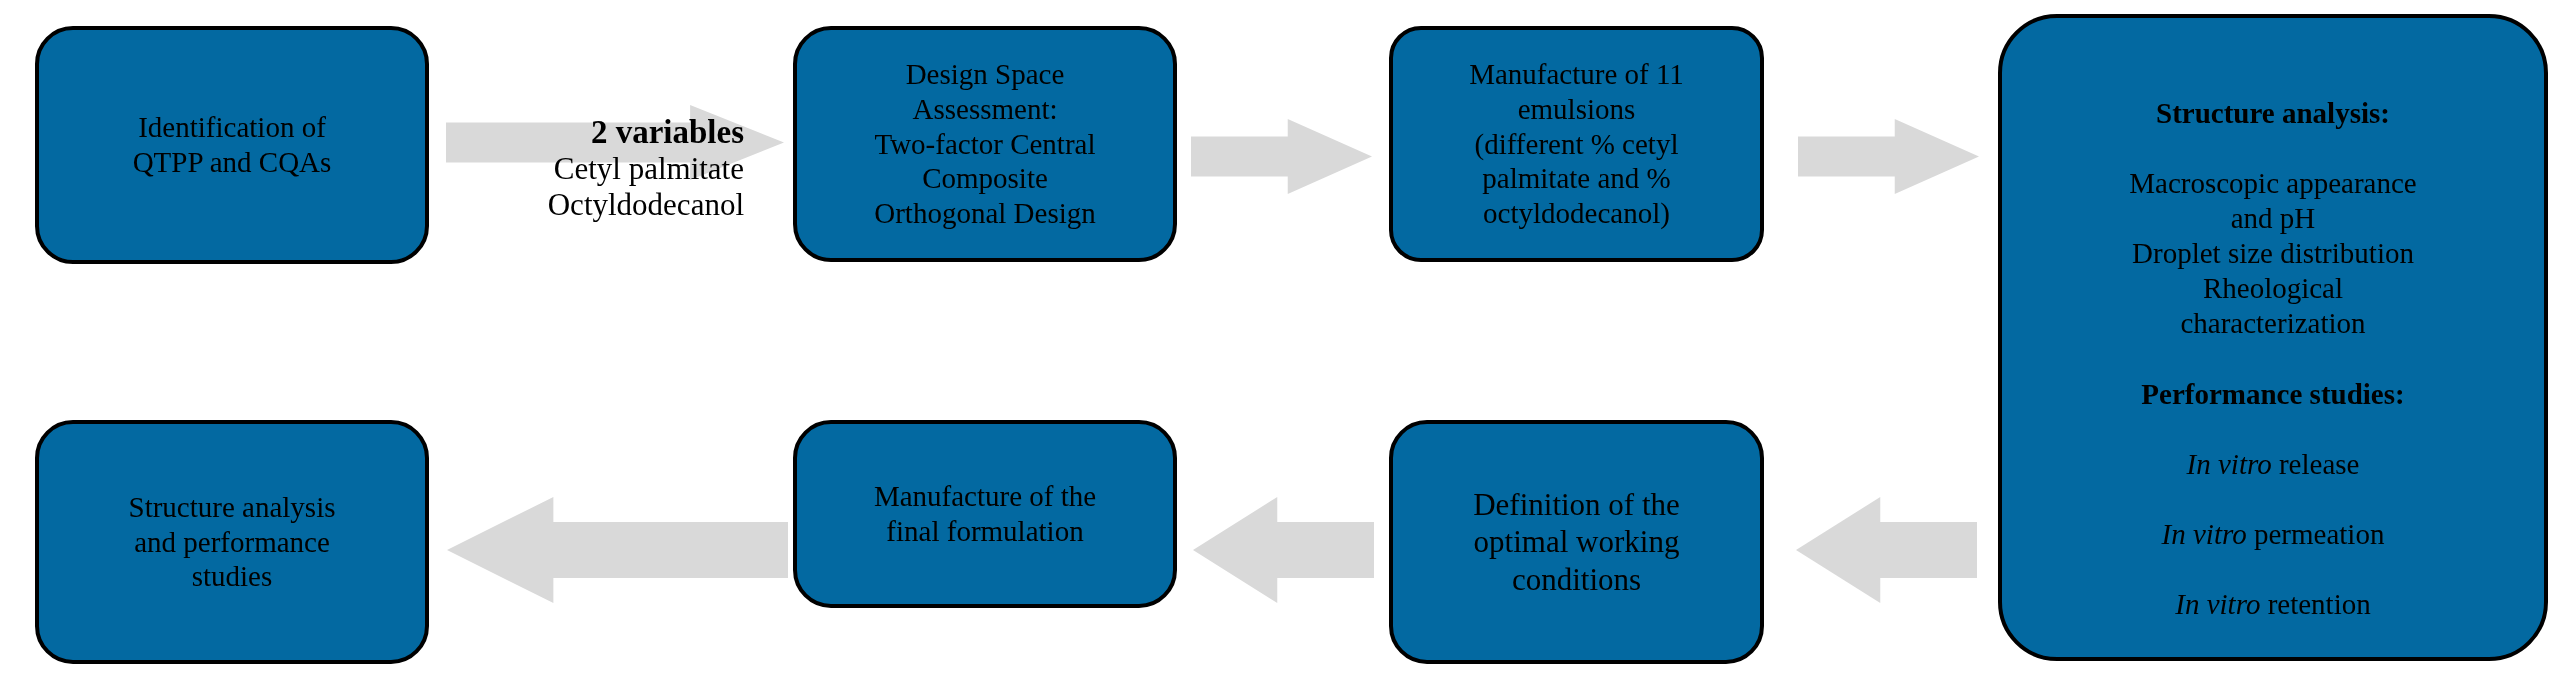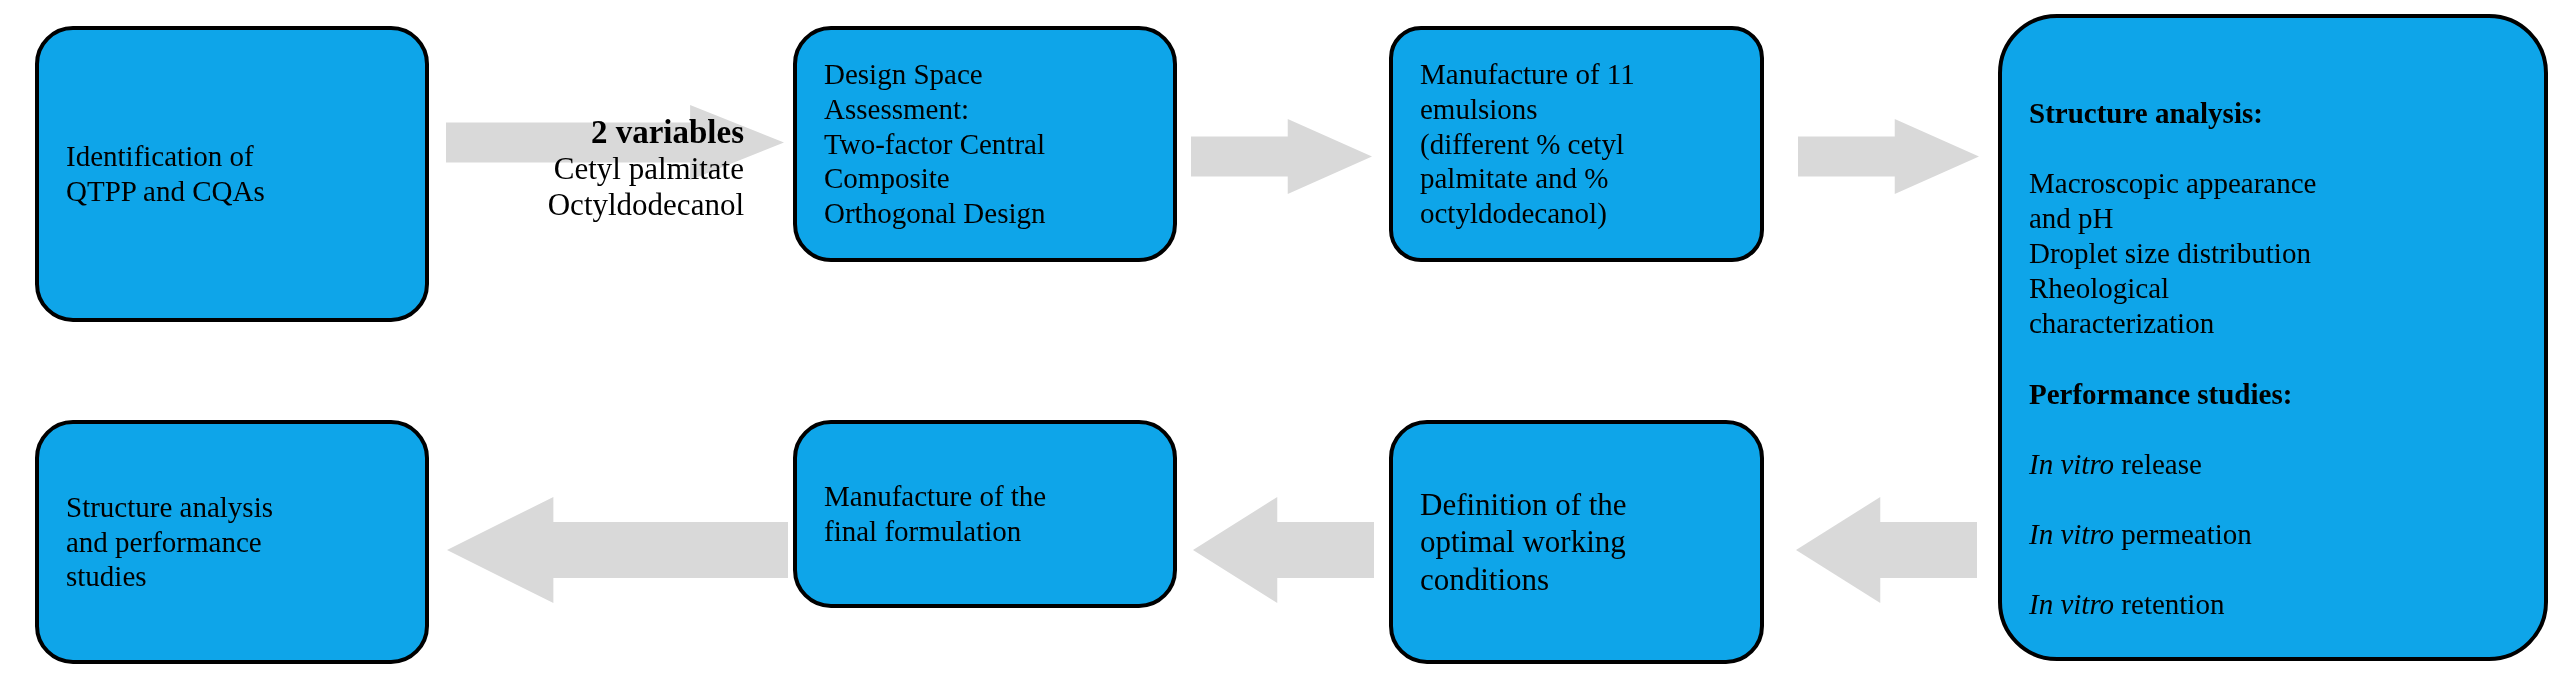--- a/index.html
+++ b/index.html
@@ -15,35 +15,35 @@
     font-family: "Liberation Serif", "DejaVu Serif", serif;
     overflow: hidden;
   }
 
   
   .node {
     position: absolute;
     box-sizing: border-box;
     border: 4.4px solid #000000;
     border-radius: 38px;
-    background: #0ea5e9;
+    background: #0369a1;
     display: flex;
     align-items: center;
     justify-content: center;
-    text-align: left;
+    text-align: center;
     color: #000000;
     line-height: 1.20;
-    padding: 5px 27px;
+    padding: 5px 7px;
   }
   .node .txt {
     width: 100%;
     white-space: pre-line;
   }
 
-  .node.n1 { left: 35px;   top: 26px;  width: 394px;  height: 296px; font-size: 29px; }
+  .node.n1 { left: 35px;   top: 26px;  width: 394px;  height: 238px; font-size: 29px; }
   .node.n2 { left: 793px; top: 26px;  width: 384px;  height: 236px; font-size: 29px; }
   .node.n3 { left: 1389px; top: 26px;  width: 375px;  height: 236px; font-size: 29px; border-radius: 32px; }
   .node.n4 {
     left: 1998px; top: 13.8px; width: 550px; height: 647px;
     border-radius: 59px;
     font-size: 29px;
     align-items: flex-start;
     padding-top: 43px;
   }
 

